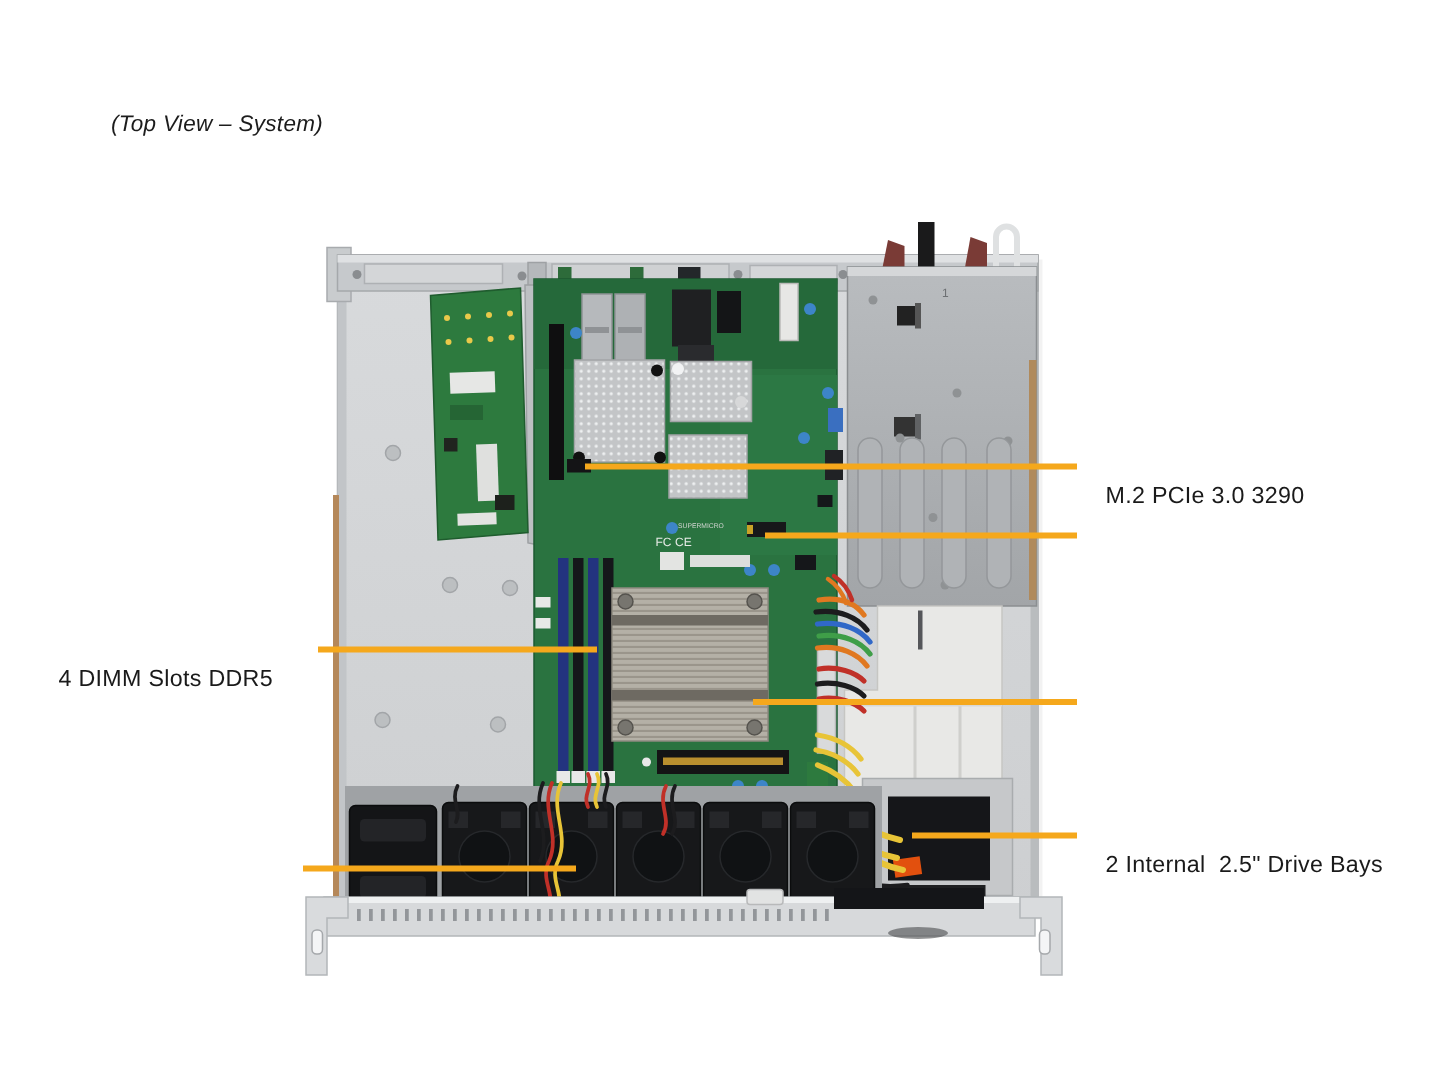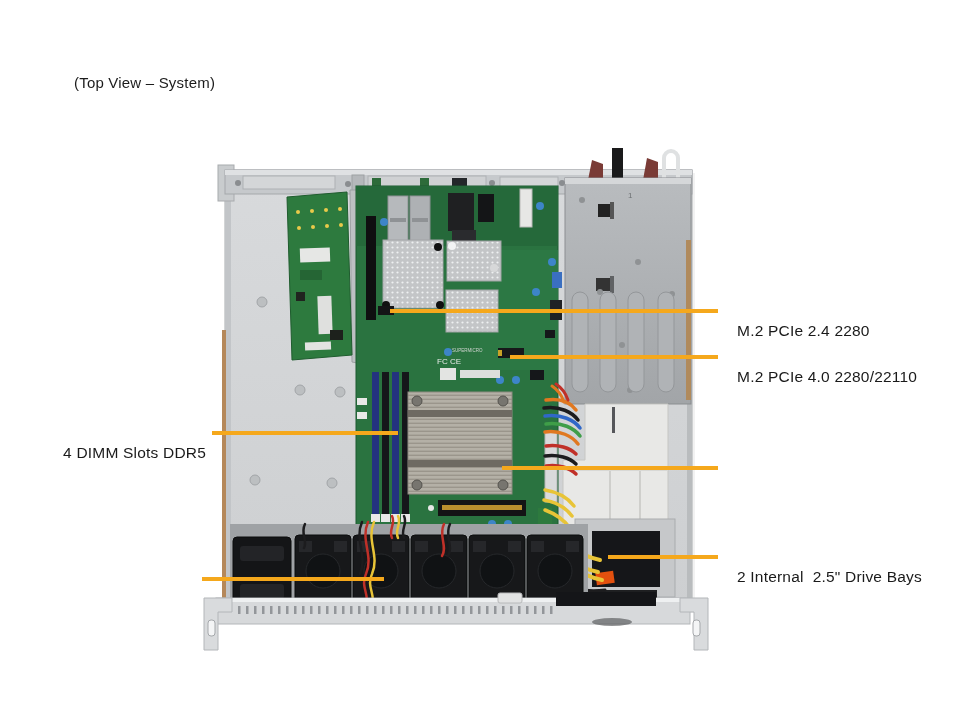--- a/index.html
+++ b/index.html
@@ -1,25 +1,25 @@
 <!DOCTYPE html>
 <html><head>
 <meta charset="utf-8">
 <style>
   html,body{margin:0;padding:0;background:#ffffff;}
   .stage{position:relative;width:960px;height:720px;background:#ffffff;overflow:hidden;
          font-family:"Liberation Sans", sans-serif;}
   .art{position:absolute;left:0;top:0;}
-  .title{position:absolute;left:74px;top:74px;font-size:15px;
+  .title{position:absolute;left:74px;top:74px;font-size:15px;font-style:italic;
          color:#1c1c1c;letter-spacing:.2px;white-space:pre;}
   .callout-line{position:absolute;height:4px;background:#F5A81C;}
   .lbl{position:absolute;font-size:15.5px;color:#1a1a1a;letter-spacing:.2px;
        line-height:19px;white-space:pre;}
   .lbl sup{font-size:10px;line-height:0;}
-  .lbl.ralign{text-align:right;}
+  .lbl.ralign{}
   svg text{font-family:"Liberation Sans", sans-serif;}
 </style>
 </head>
 <body>
 
 <div class="stage">
 
 <svg class="art" width="960" height="720" viewBox="0 0 960 720">
   <defs>
     <pattern id="pins" width="5" height="5" patternUnits="userSpaceOnUse">
@@ -377,24 +377,21 @@
 <div class="title">(Top View – System)</div>
 
 <div class="callout-line" style="left:390px;top:309px;width:328px;"></div>
 <div class="callout-line" style="left:510px;top:355px;width:208px;"></div>
 <div class="callout-line" style="left:212px;top:431px;width:186px;"></div>
 <div class="callout-line" style="left:502px;top:466px;width:216px;"></div>
 <div class="callout-line" style="left:608px;top:555px;width:110px;"></div>
 <div class="callout-line" style="left:202px;top:577px;width:182px;"></div>
 
 <div class="lbl" style="left:728px;top:302px;">
-  <span>M.2 PCIe 2.4 2280</span>
-</div>
-<div class="lbl" style="left:728px;top:348px;">
-  <span>M.2 PCIe 4.0 2280/22110</span>
+  <span>M.2 PCIe 3.0 3290</span>
 </div>
 <div class="lbl" style="left:728px;top:548px;">
   <span>2 Internal  2.5" Drive Bays</span>
 </div>
 <div class="lbl ralign" style="left:30px;top:424px;width:176px;">
   <span>4 DIMM Slots DDR5</span>
 </div>
 
 </div>
 

